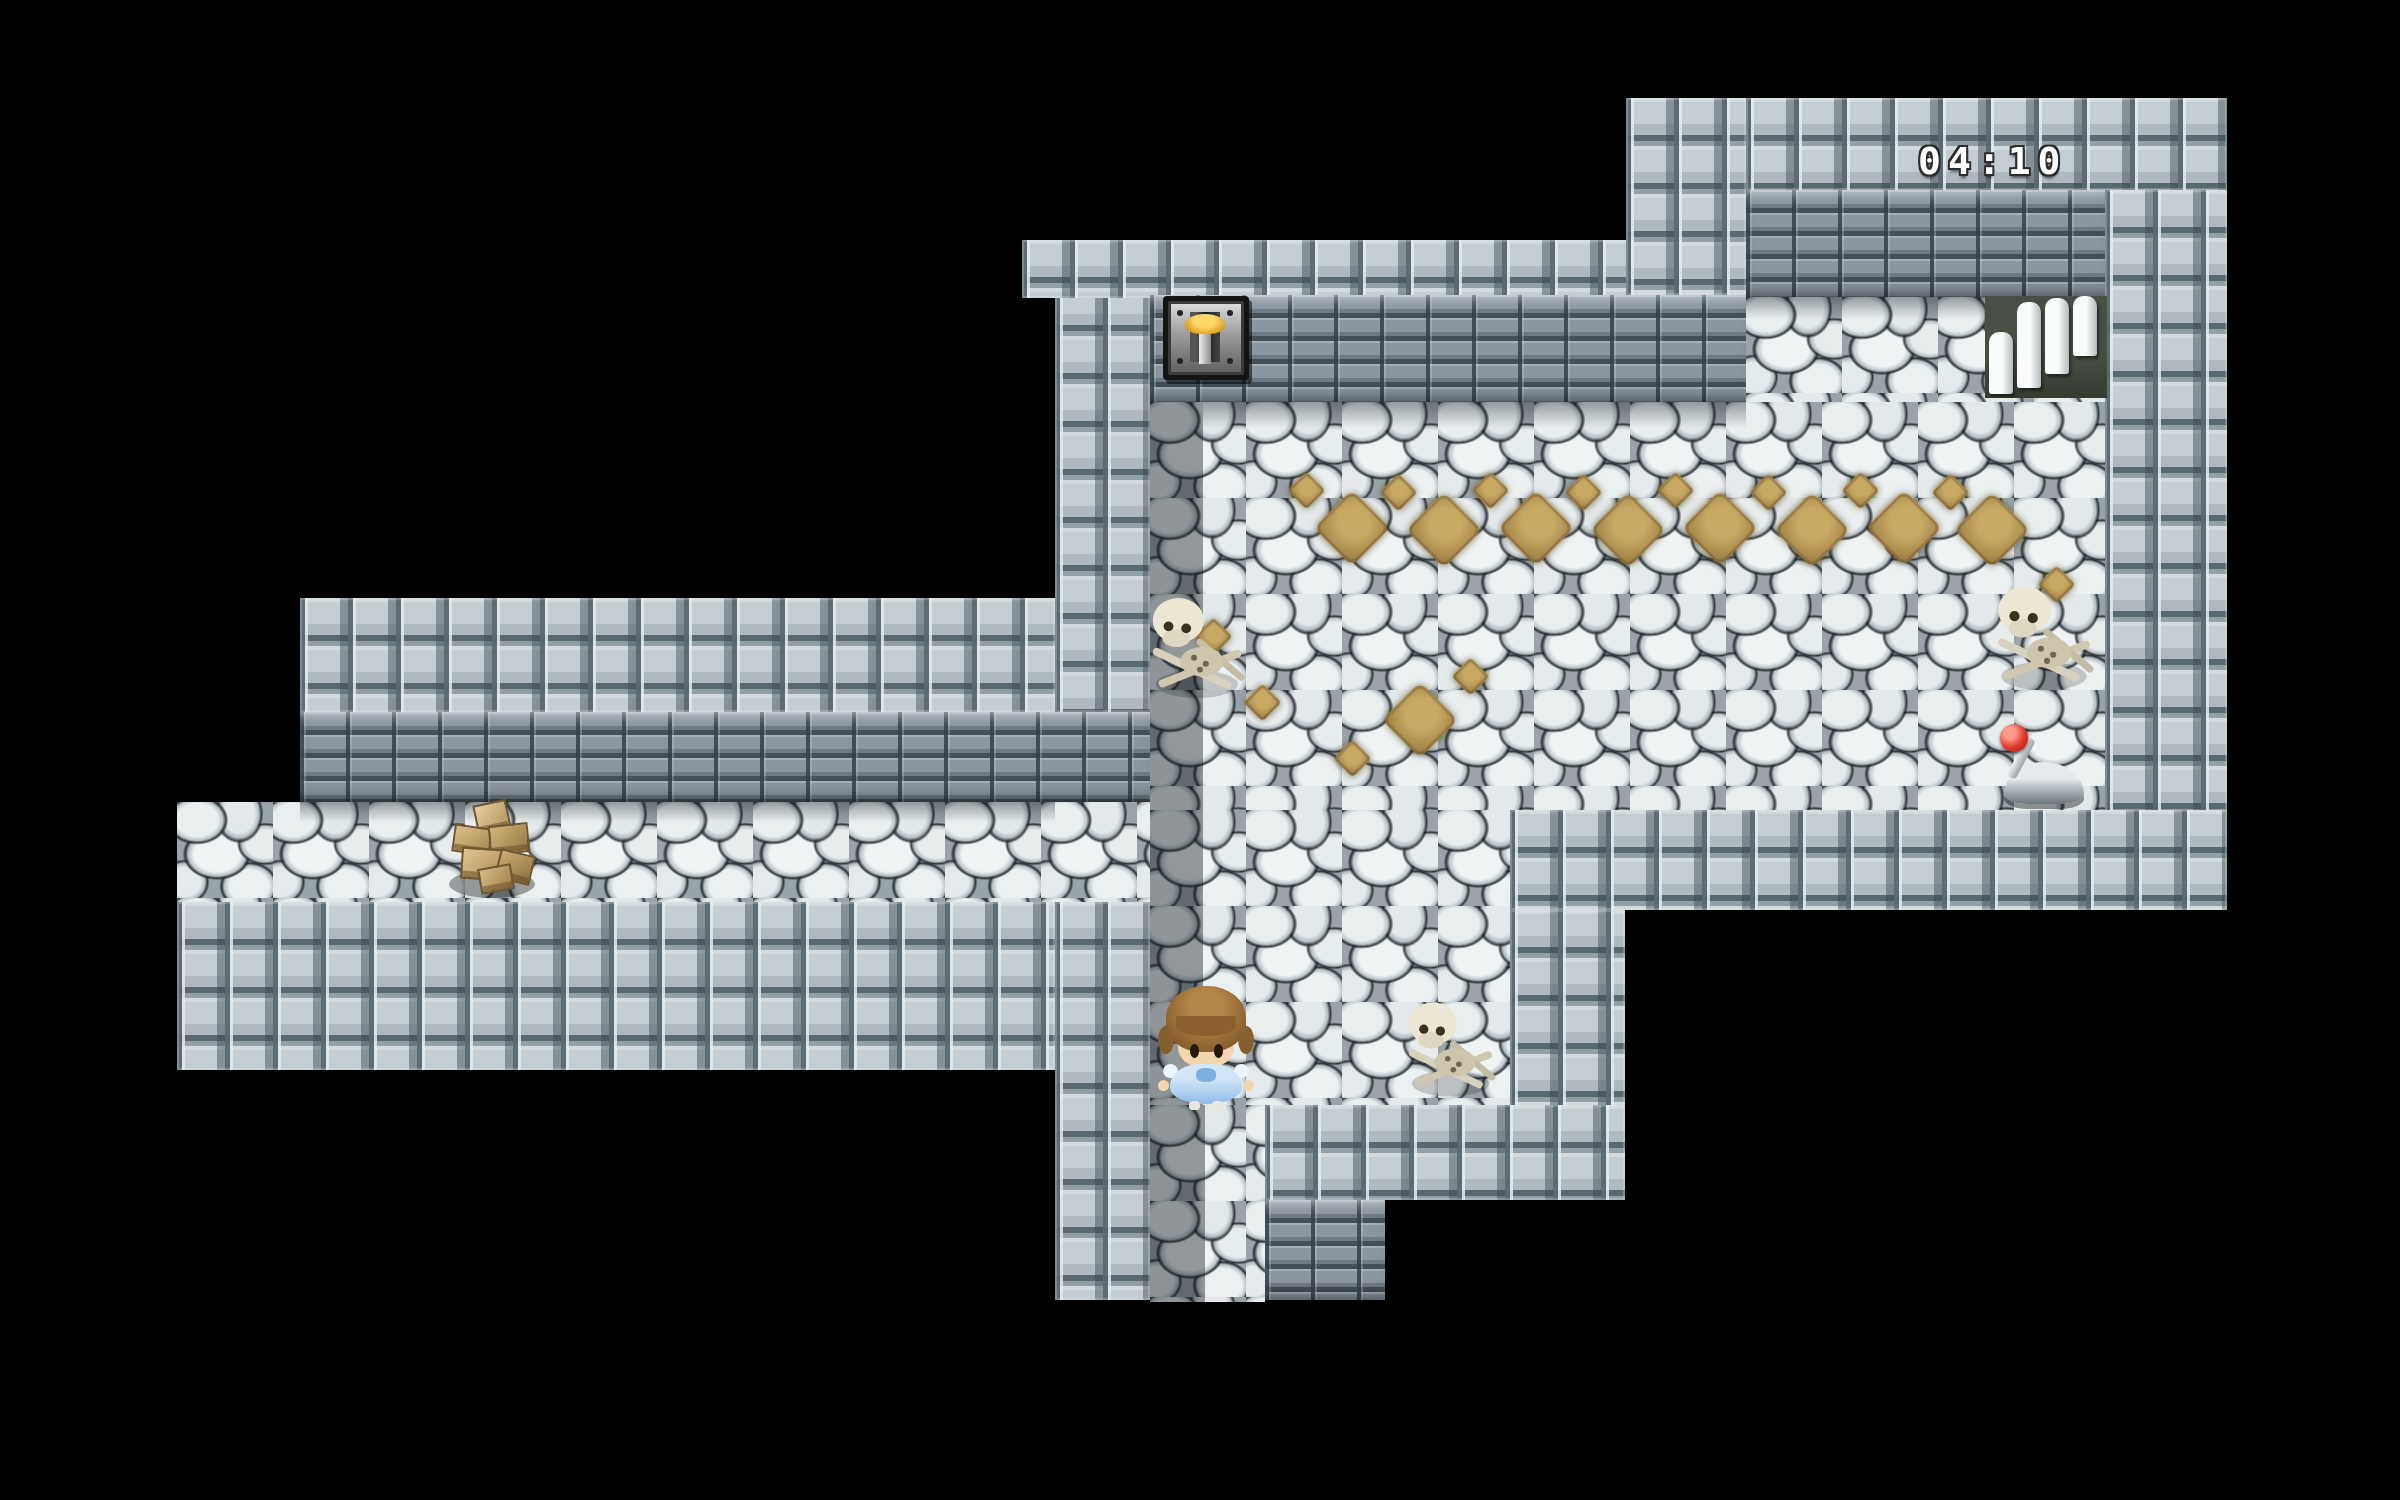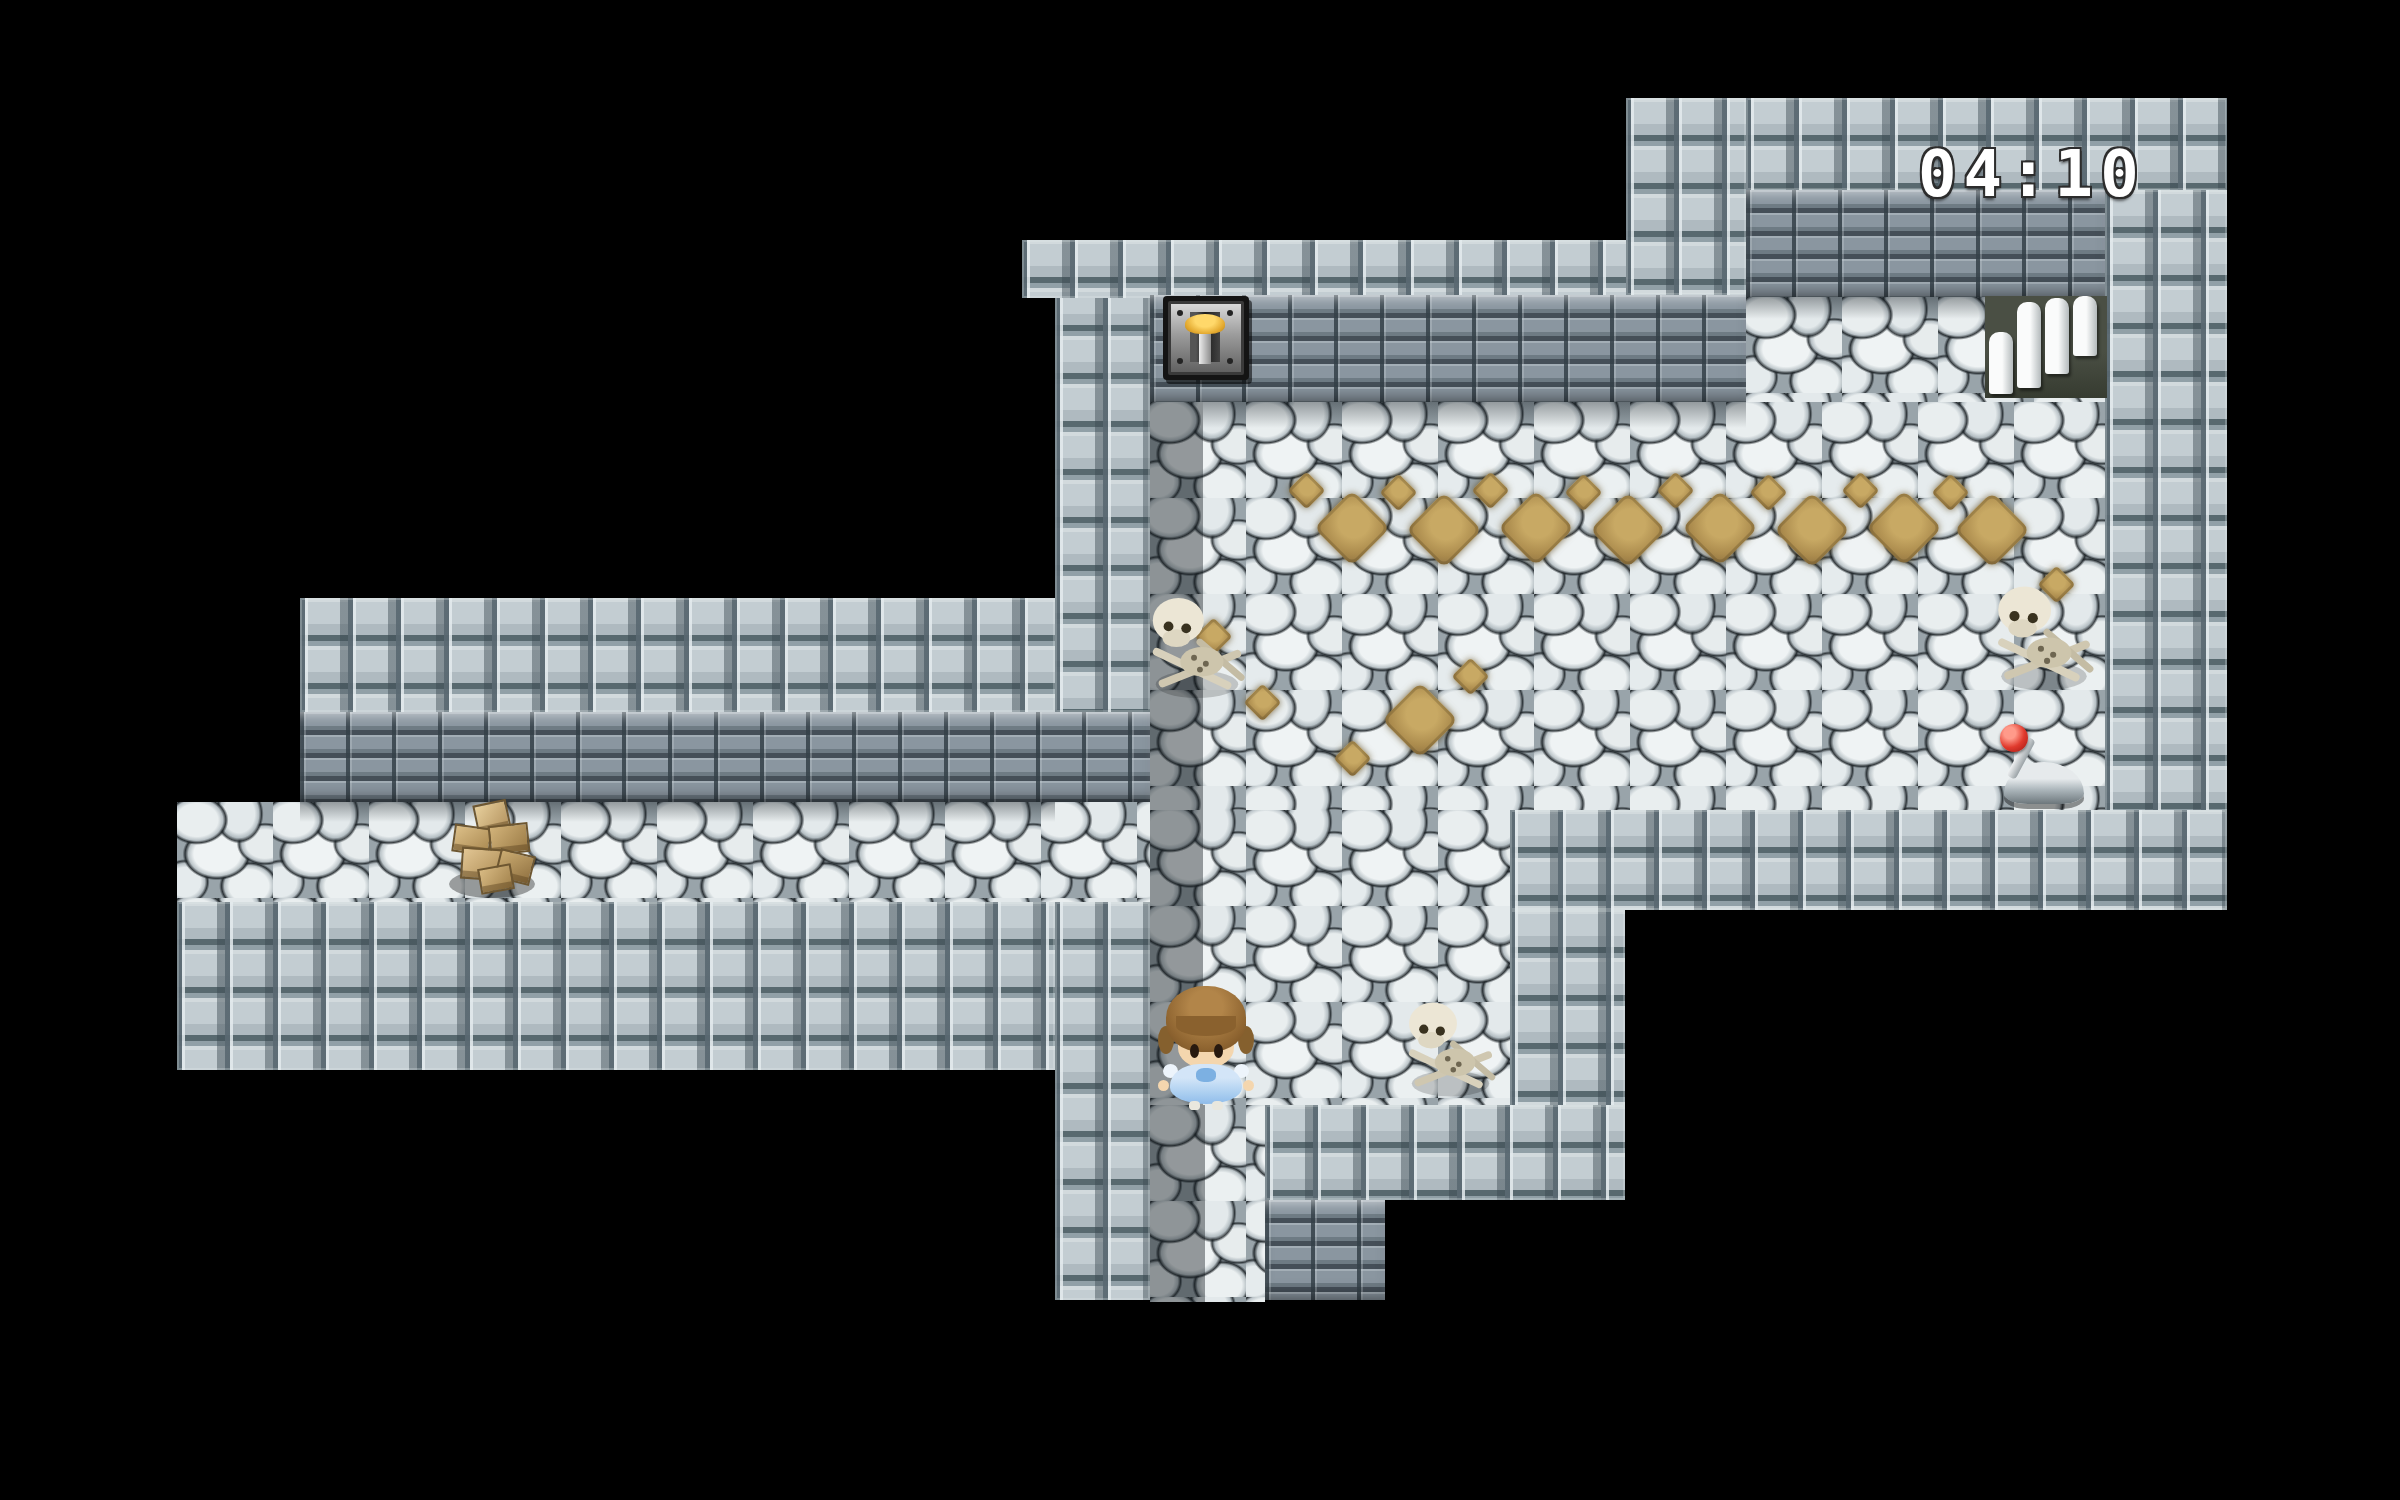--- a/index.html
+++ b/index.html
@@ -68,21 +68,21 @@
     position:absolute;transform:rotate(45deg);
     background:radial-gradient(circle at 45% 40%, #c8a964 0 35%, #ab8b4d 72%, #8c7040 100%);
     border-radius:16%;
     box-shadow:0 0 7px rgba(90,70,25,.75), inset 0 0 0 3px rgba(60,47,18,.22);
   }
 
   
   .timer{
     position:absolute;color:#fff;
     font-family:"DejaVu Sans Mono","Liberation Mono",monospace;
-    font-size:64px;font-weight:bold;letter-spacing:7px;line-height:1;
+    font-size:38px;font-weight:bold;letter-spacing:7px;line-height:1;
     text-shadow:2px 2px 0 #2c2c2c,-2px 2px 0 #2c2c2c,2px -2px 0 #2c2c2c,-2px -2px 0 #2c2c2c,0 4px 3px rgba(0,0,0,.55);
   }
 
   .entity{position:absolute;}
   .part{position:absolute;}
 
   
   .wall-lever{background:#141414;border-radius:4px;box-shadow:3px 4px 0 rgba(0,0,0,.55);}
   .wall-lever .plate{inset:5px;background:linear-gradient(180deg,#d9d9d9,#9c9c9c 45%,#616161);border:3px solid #3a3a3a;border-radius:2px;}
   .wall-lever .slot{left:27px;top:16px;width:30px;height:50px;background:linear-gradient(90deg,#555 0 20%,#1d1d1d 50%,#444 100%);}

